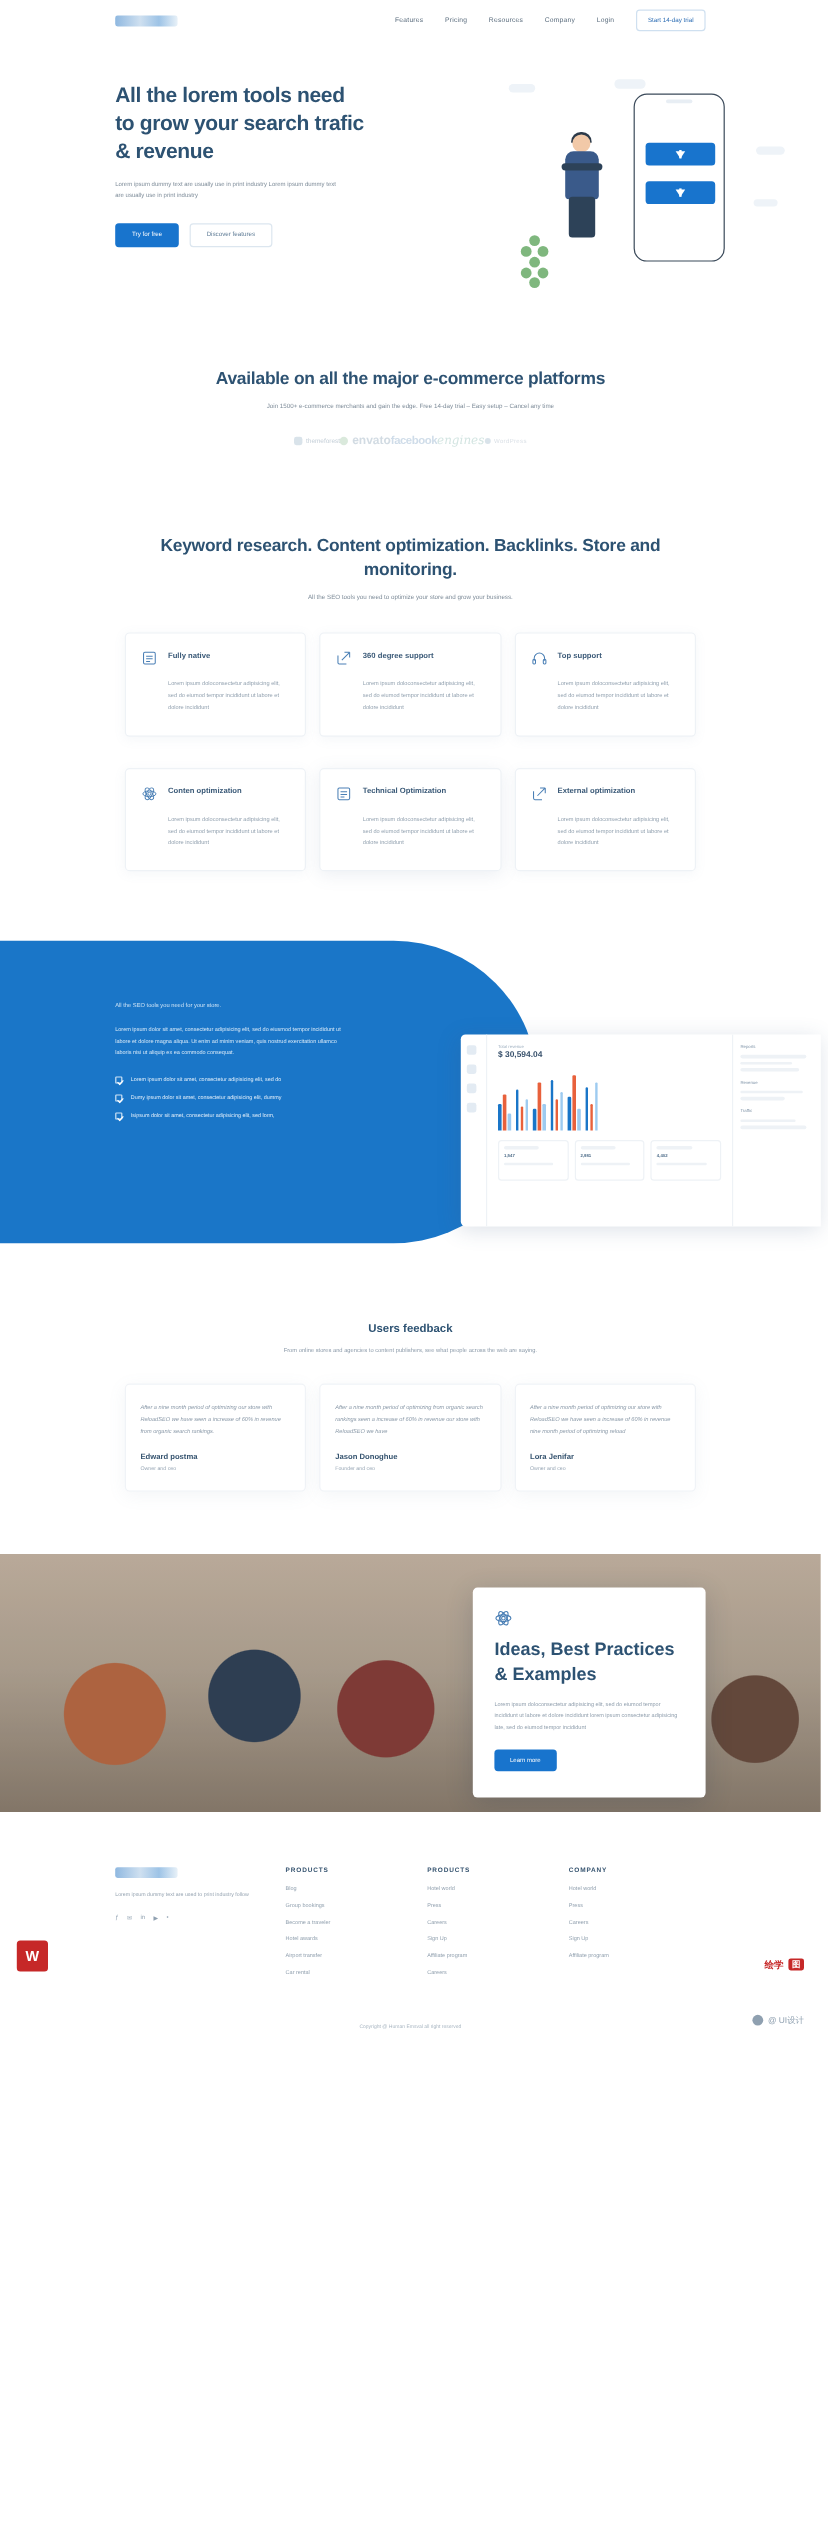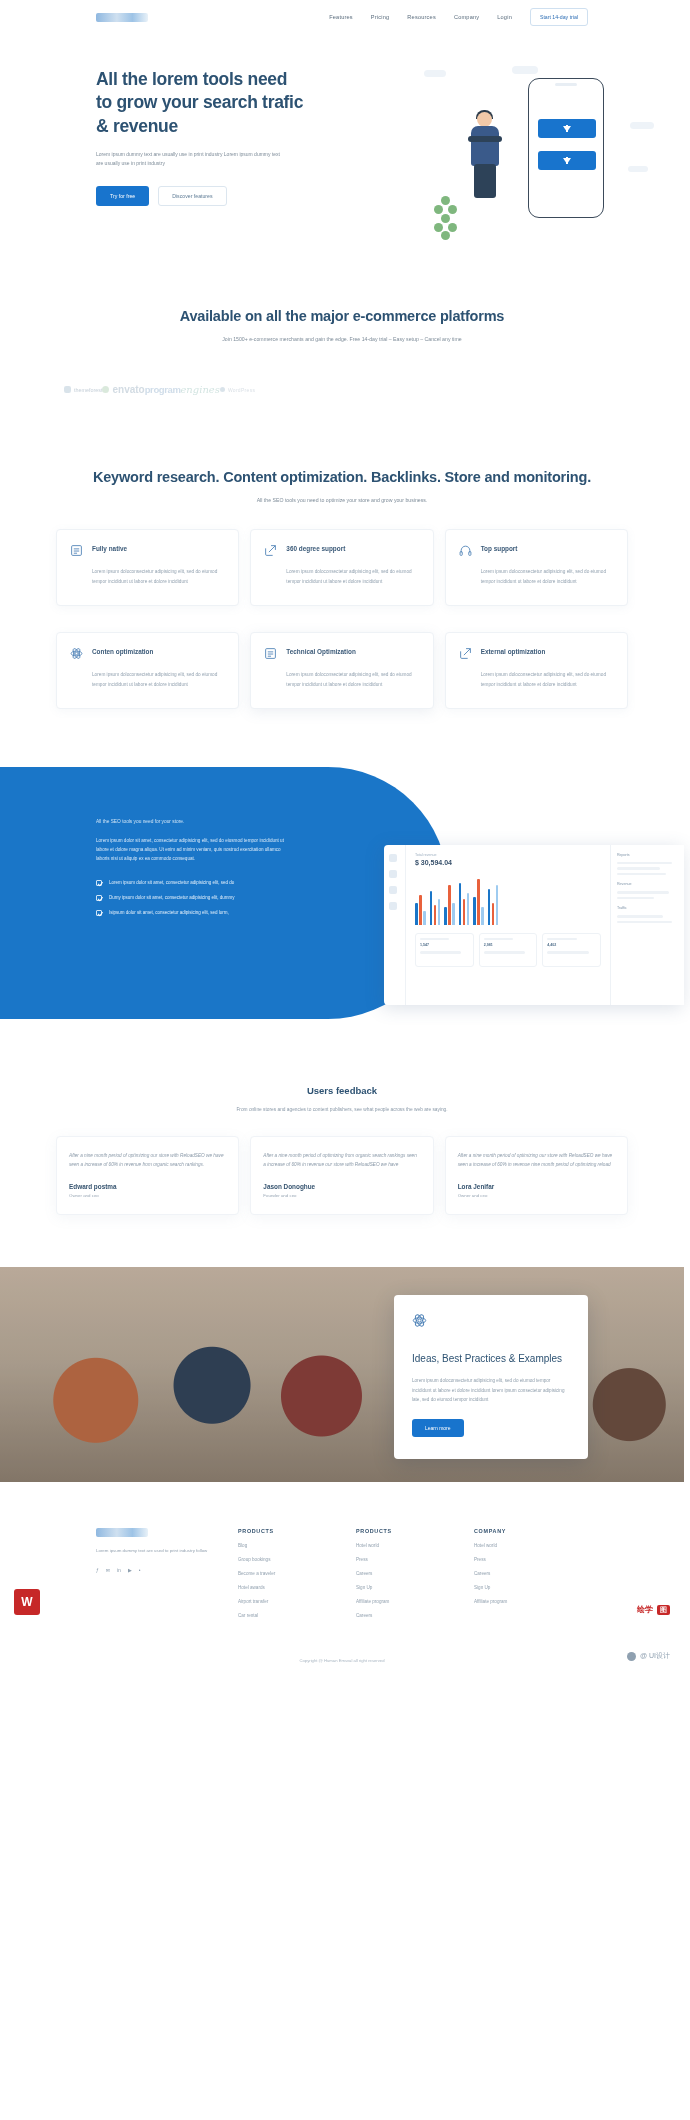--- a/index.html
+++ b/index.html
@@ -73,32 +73,32 @@
   .p-head { position: absolute; left: 13px; top: 0; width: 15px; height: 15px; background: #f2c9a8; border-radius: 50%; }
   .p-hair { position: absolute; left: 12px; top: -2px; width: 17px; height: 9px; background: #2d3b4a; border-radius: 8px 8px 0 0; }
   .p-body { position: absolute; left: 7px; top: 14px; width: 28px; height: 40px; background: #3a5a8a; border-radius: 7px 7px 3px 3px; }
   .p-legs { position: absolute; left: 10px; top: 52px; width: 22px; height: 34px; background: #2d4258; border-radius: 3px; }
   .p-arm { position: absolute; left: 4px; top: 24px; width: 34px; height: 6px; background: #2d4258; border-radius: 4px; }
   .plant { position: absolute; left: 14px; bottom: 0; width: 32px; height: 44px; }
   .leaf { position: absolute; width: 9px; height: 9px; border-radius: 50%; background: #7fb77e; }
   .cloud { position: absolute; background: #eef3f8; border-radius: 10px; }
 
   
-  .section { padding: 0 56px; }
+  .section { padding: 0 104px; }
   .sec-title {
     text-align: center; font-size: 14.5px; line-height: 1.38;
     font-weight: 700; color: #2d5272; letter-spacing: -.2px;
   }
   .sec-sub { text-align: center; font-size: 5.2px; color: #7e8c99; margin-top: 10px; }
 
   
   .platforms { padding-top: 62px; }
   .logo-row {
-    display: flex; align-items: center; justify-content: flex-start;
-    margin-top: 42px; padding: 0 8px; opacity: .62;
+    display: flex; align-items: center; justify-content: center;
+    margin-top: 20px; padding: 0 8px; opacity: .62;
   }
   .brand { font-size: 8px; color: #b9c6d2; display: flex; align-items: center; gap: 3px; }
   .brand.tf { font-size: 5.4px; color: #9fb0bf; }
   .brand.env { font-size: 10px; color: #b7c6d2; font-weight: 600; }
   .brand.fb { font-size: 9.5px; color: #b3c8dc; font-weight: 700; letter-spacing: -.4px; }
   .brand.dr { font-size: 10px; color: #b7d4cf; font-family: "DejaVu Serif", serif; font-style: italic; }
   .brand.wp { font-size: 5px; color: #c2ccd6; letter-spacing: .3px; }
   .sq { width: 7px; height: 7px; border-radius: 2px; background: #c3d2de; }
   .dot-g { width: 7px; height: 7px; border-radius: 50%; background: #c5dcc8; }
 
@@ -186,21 +186,21 @@
       linear-gradient(180deg,#cdb9a4 0%,#b9a894 45%,#8f7e6c 100%);
   }
   .band-tint { position: absolute; inset: 0; background: rgba(40,55,75,.12); }
   .band-card {
     position: absolute; right: 96px; top: 28px; width: 194px;
     background: #fff; border-radius: 4px; padding: 18px 18px 22px;
     box-shadow: 0 5px 22px rgba(30,50,75,.2);
   }
   .bc-icon { width: 15px; height: 15px; color: #4a7fb5; }
   .bc-icon svg { width: 15px; height: 15px; display: block; }
-  .bc-title { margin-top: 24px; font-size: 10px; line-height: 1.4; font-weight: 400; color: #2d5272; }
+  .bc-title { margin-top: 8px; font-size: 15px; line-height: 1.4; font-weight: 700; color: #2d5272; }
   .bc-text { margin-top: 10px; font-size: 4.6px; line-height: 2.05; color: #8f9eac; }
   .bc-btn {
     margin-top: 14px; background: #1874CD; color: #fff; font-size: 5px;
     border: none; border-radius: 3px; padding: 6px 13px; cursor: pointer;
   }
 
   
   .footer { padding: 46px 96px 0; display: flex; gap: 22px; }
   .f-brand { width: 120px; }
   .f-logo {
@@ -302,21 +302,21 @@
     <p class="sec-sub">Join 1500+ e-commerce merchants and gain the edge. Free 14-day trial – Easy setup – Cancel any time</p>
     <div class="logo-row">
       <span class="brand tf">
           <span class="sq"></span>
           <span>themeforest</span>
         </span>
       <span class="brand env">
           <span class="dot-g"></span>
           <span>envato</span>
         </span>
-      <span class="brand fb">program</span>
+      <span class="brand fb">facebook</span>
       <span class="brand dr">engines</span>
       <span class="brand wp">
           <span class="sq" style="width:5px;height:5px;border-radius:50%"></span>
           <span>WordPress</span>
         </span>
     </div>
   </div>
 
   <div class="section features">
     <h2 class="sec-title">Keyword research. Content optimization. Backlinks. Store and monitoring.</h2>

